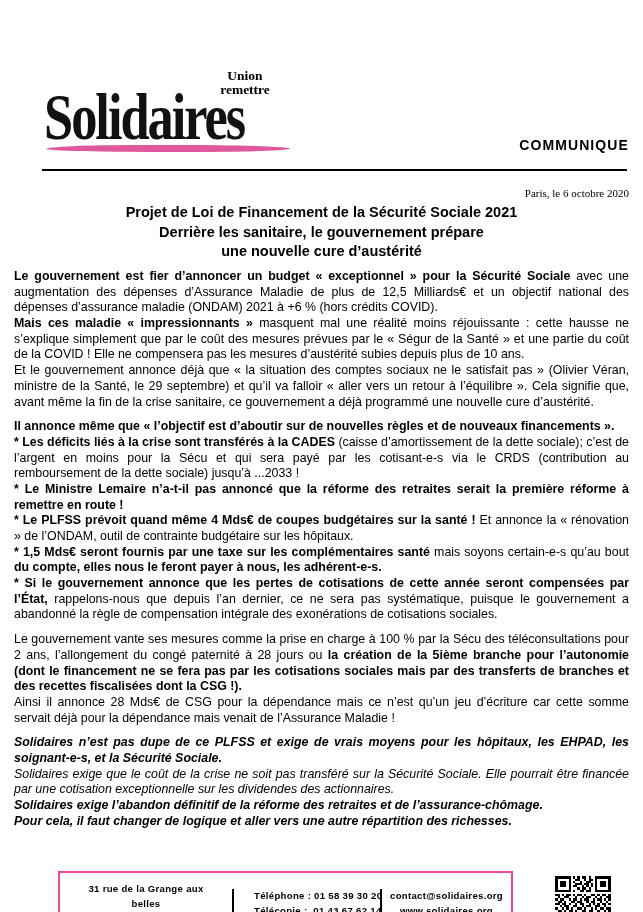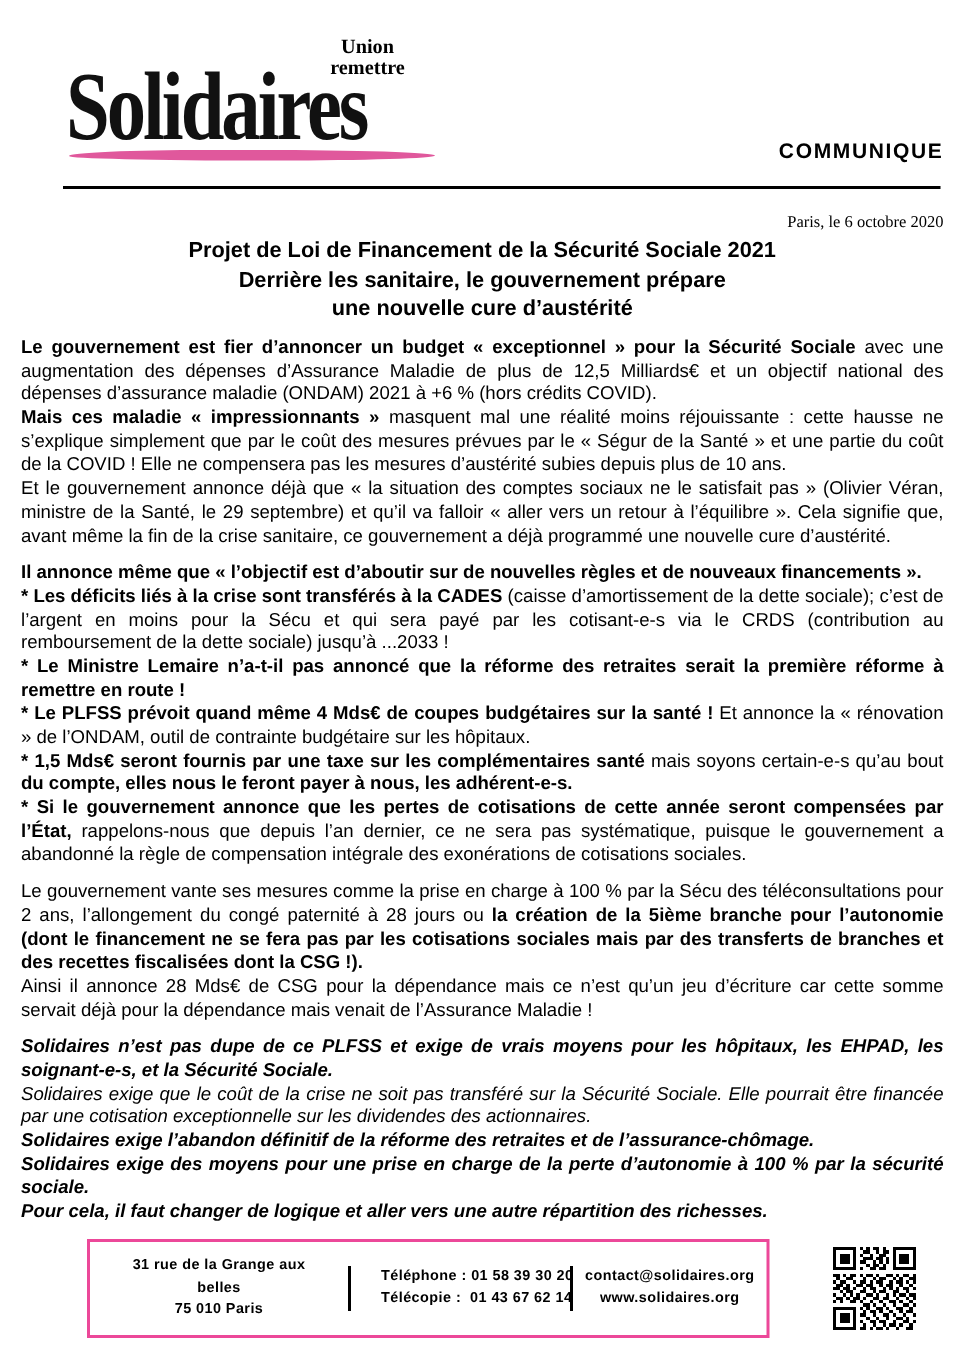--- a/index.html
+++ b/index.html
@@ -20,20 +20,21 @@
     position: relative;
     width: 643px;
     height: 912px;
     box-sizing: border-box;
   }
 
   
   .header {
     position: relative;
     height: 118px;
+    margin-top: 45px;
   }
   .logo-block {
     position: absolute;
     left: 44px;
     top: 26px;
     width: 250px;
   }
   .logo-union {
     position: absolute;
     left: 158px;
@@ -211,21 +212,20 @@
 
     <p class="p"><span class="b">* Si le gouvernement annonce que les pertes de cotisations de cette année seront compensées par l’État,</span><span> rappelons-nous que depuis l’an dernier, ce ne sera pas systématique, puisque le gouvernement a abandonné la règle de compensation intégrale des exonérations de cotisations sociales.</span></p>
 
     <p class="p gap"><span>Le gouvernement vante ses mesures comme la prise en charge à 100 % par la Sécu des téléconsultations pour 2 ans, l’allongement du congé paternité à 28 jours ou </span><span class="b">la création de la 5ième branche pour l’autonomie (dont le financement ne se fera pas par les cotisations sociales mais par des transferts de branches et des recettes fiscalisées dont la CSG !).</span></p>
 
     <p class="p">Ainsi il annonce 28 Mds€ de CSG pour la dépendance mais ce n’est qu’un jeu d’écriture car cette somme servait déjà pour la dépendance mais venait de l’Assurance Maladie !</p>
 
     <p class="p gap bi">Solidaires n’est pas dupe de ce PLFSS et exige de vrais moyens pour les hôpitaux, les EHPAD, les soignant-e-s, et la Sécurité Sociale.</p>
     <p class="p i">Solidaires exige que le coût de la crise ne soit pas transféré sur la Sécurité Sociale. Elle pourrait être financée par une cotisation exceptionnelle sur les dividendes des actionnaires.</p>
     <p class="p bi">Solidaires exige l’abandon définitif de la réforme des retraites et de l’assurance-chômage.</p>
-    <p class="p bi">Solidaires exige des moyens pour une prise en charge de la perte d’autonomie à 100 % par  la sécurité sociale.</p>
     <p class="p bi">Pour cela, il faut changer de logique et aller vers une autre répartition des richesses.</p>
 
   </div>
 
   <div class="footer">
     <div class="fcol fcol-1">
       <div class="frow">31 rue de la Grange aux</div>
       <div class="frow">belles</div>
       <div class="frow">75 010 Paris</div>
     </div>

